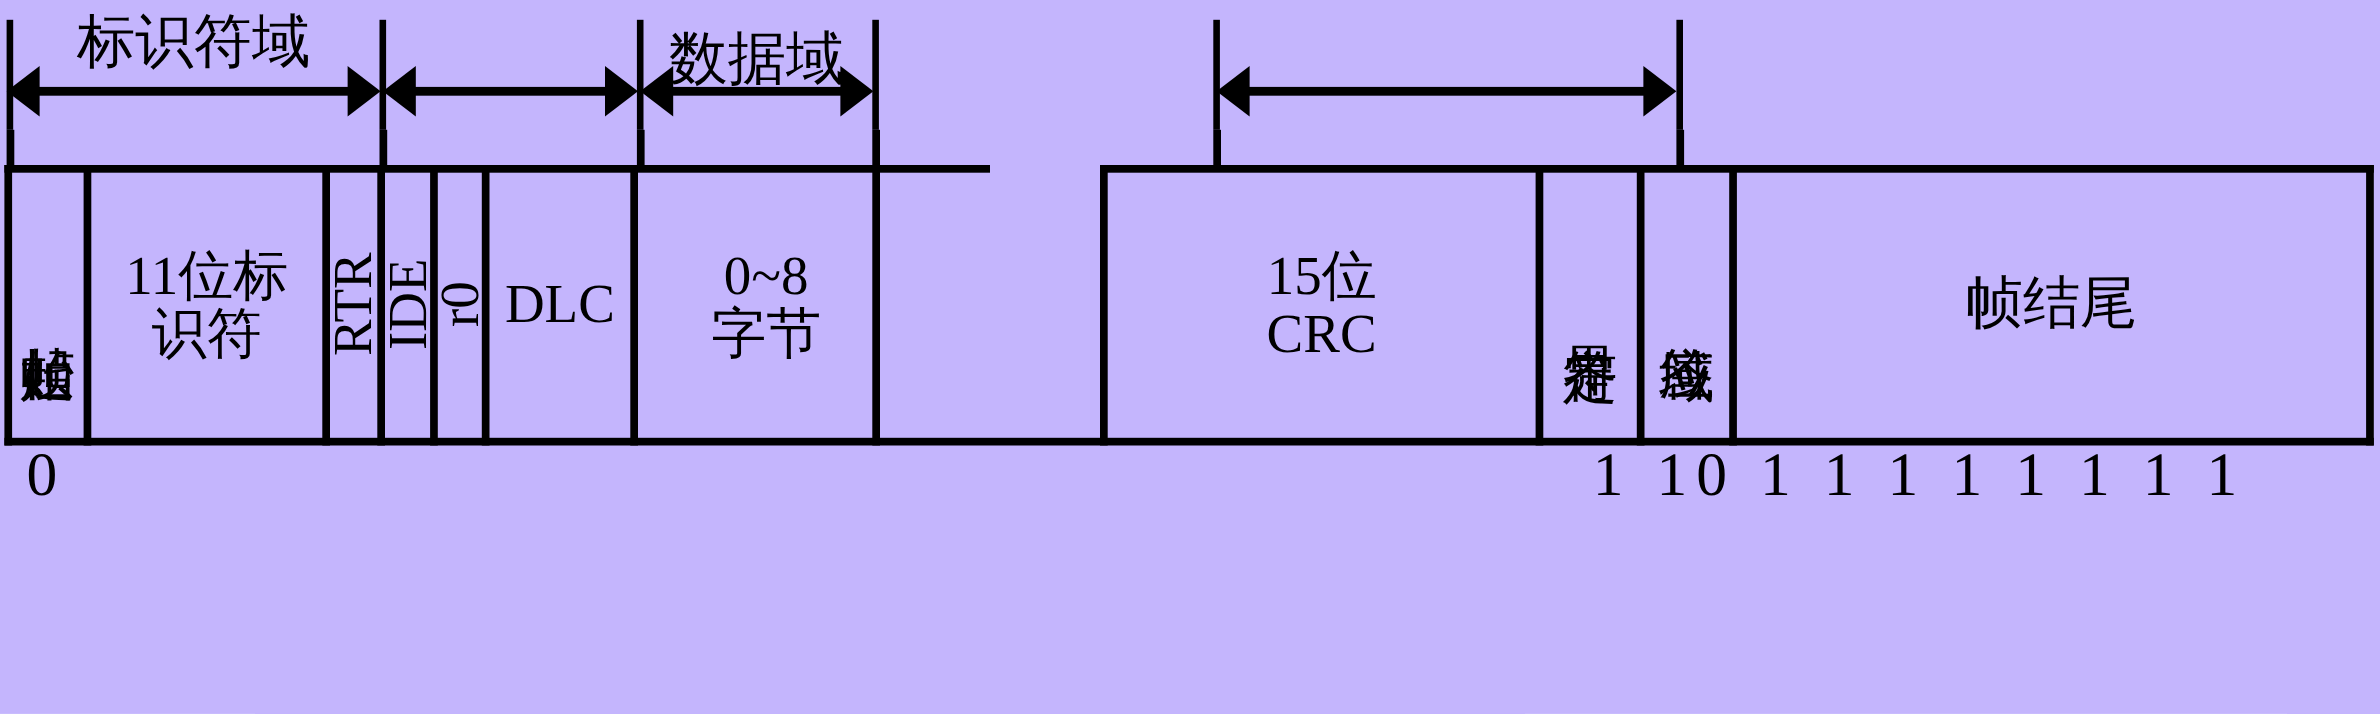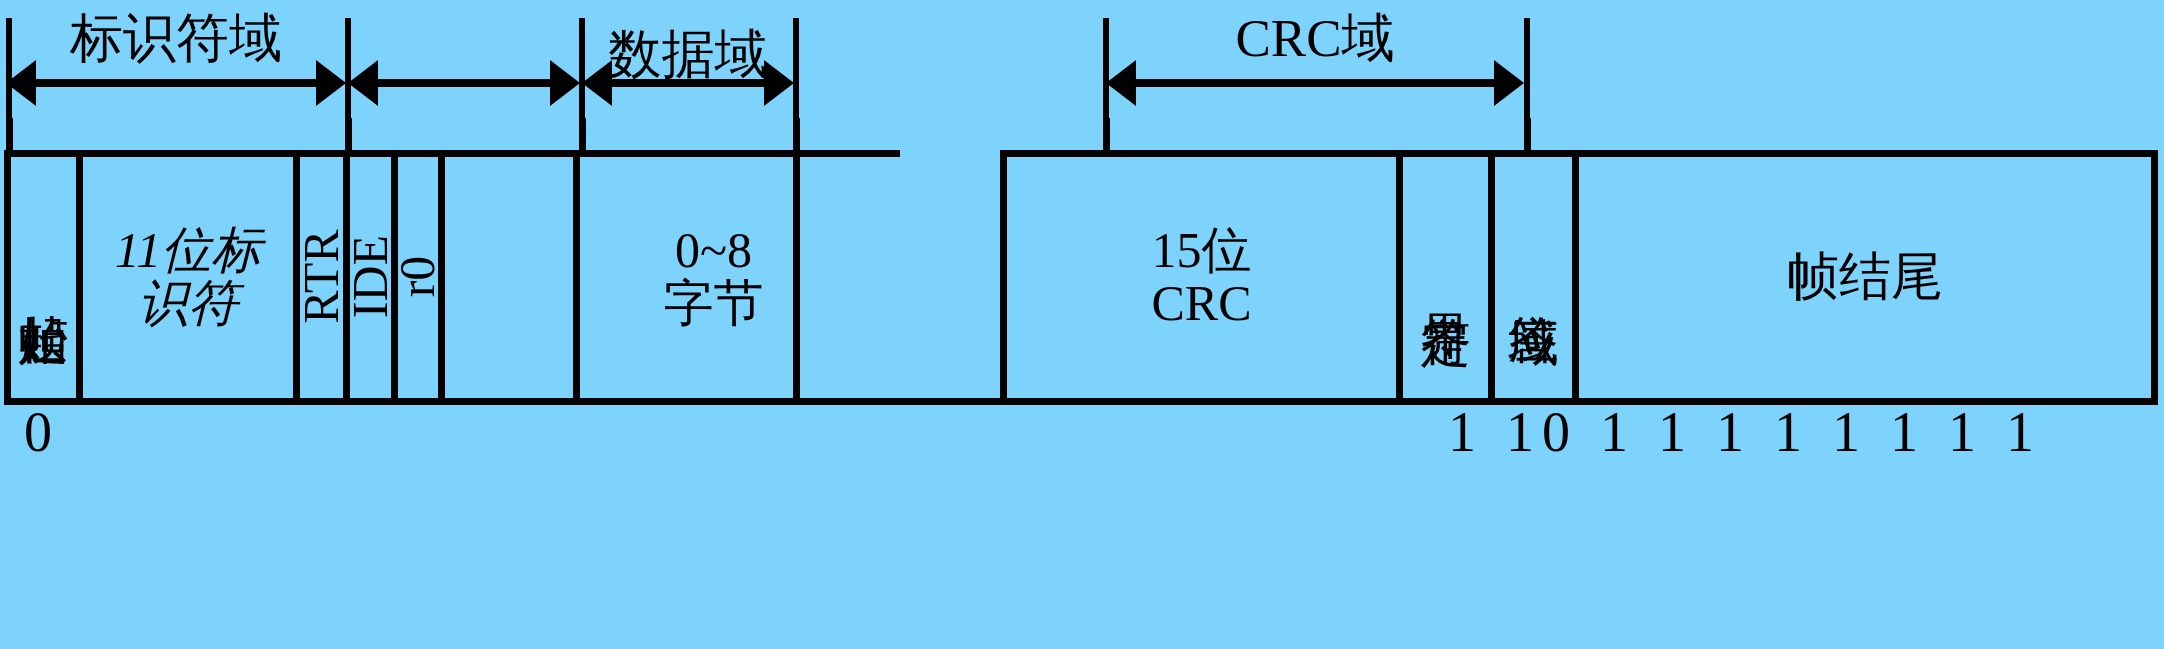--- a/index.html
+++ b/index.html
@@ -1,17 +1,17 @@
 <!DOCTYPE html>
 <html><head>
 <meta charset="utf-8">
 <style>
   html,body{margin:0;padding:0;background:#ffffff;}
   body{width:2164px;height:649px;font-family:"Liberation Serif","DejaVu Serif",serif;color:#000;overflow:hidden;}
-  #stage{position:relative;width:2164px;height:649px;background:#7dd3fc;}
+  #stage{position:relative;width:2164px;height:649px;background:#c4b5fd;}
 
   
   .vline{position:absolute;background:#000;width:7px;}
   .hline{position:absolute;background:#000;height:7px;}
 
   
   .tick{position:absolute;width:6px;background:#000;}
   .span-label{position:absolute;text-align:center;font-size:53px;line-height:1;white-space:nowrap;
               font-family:"Liberation Serif","DejaVu Serif",serif;}
   .arrow-row{position:absolute;height:46px;}
@@ -56,21 +56,20 @@
     <div class="head r"></div>
   </div>
 
   <div class="span-label" style="left:582px; top:28px; width:212px;">数据域</div>
   <div class="arrow-row" style="left:582px; top:60px; width:212px;">
     <div class="head l"></div>
     <div class="shaft"></div>
     <div class="head r"></div>
   </div>
 
-  <div class="span-label" style="left:1106px; top:12px; width:418px;">CRC域</div>
   <div class="arrow-row" style="left:1106px; top:60px; width:418px;">
     <div class="head l"></div>
     <div class="shaft"></div>
     <div class="head r"></div>
   </div>
 
   <div class="vline" style="left:6px;   top:118px; height:36px;"></div>
   <div class="vline" style="left:345px; top:118px; height:36px;"></div>
   <div class="vline" style="left:579px; top:118px; height:36px;"></div>
   <div class="vline" style="left:793px; top:118px; height:36px;"></div>
@@ -93,39 +92,42 @@
   <div class="vline" style="left:1000px; top:150px; height:255px;"></div>
   <div class="vline" style="left:1396px; top:150px; height:255px;"></div>
   <div class="vline" style="left:1488px; top:150px; height:255px;"></div>
   <div class="vline" style="left:1572px; top:150px; height:255px;"></div>
   <div class="vline" style="left:2151px; top:150px; height:255px;"></div>
 
   <div class="cell" style="left:11px; top:155px; width:65px; height:243px;">
     <span class="cell-txt vert">帧起始</span>
   </div>
 
-  <div class="cell" style="left:83px; top:155px; width:210px; height:243px;font-style:italic;">
+  <div class="cell" style="left:83px; top:155px; width:210px; height:243px;">
     <span class="cell-txt">11位标
 识符</span>
   </div>
 
   <div class="cell" style="left:300px; top:155px; width:43px; height:243px;">
     <span class="cell-txt rot">RTR</span>
   </div>
 
   <div class="cell" style="left:350px; top:155px; width:41px; height:243px;">
     <span class="cell-txt rot">IDE</span>
   </div>
 
   <div class="cell" style="left:398px; top:155px; width:40px; height:243px;">
     <span class="cell-txt rot">r0</span>
   </div>
 
+  <div class="cell" style="left:445px; top:155px; width:128px; height:243px;">
+    <span class="cell-txt">DLC</span>
+  </div>
 
-  <div class="cell" style="left:617px; top:155px; width:193px; height:243px;">
+  <div class="cell" style="left:600px; top:155px; width:193px; height:243px;">
     <span class="cell-txt">0~8
 字节</span>
   </div>
 
   <div class="cell" style="left:1007px; top:155px; width:389px; height:243px;">
     <span class="cell-txt">15位
 CRC</span>
   </div>
 
   <div class="cell" style="left:1403px; top:155px; width:85px; height:243px;">

